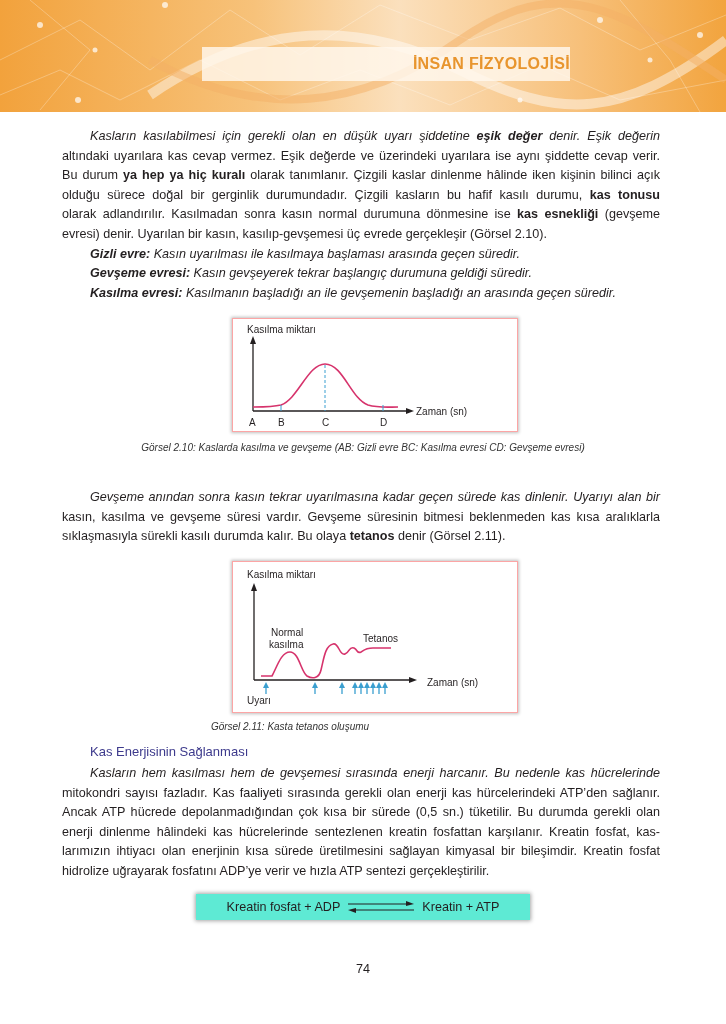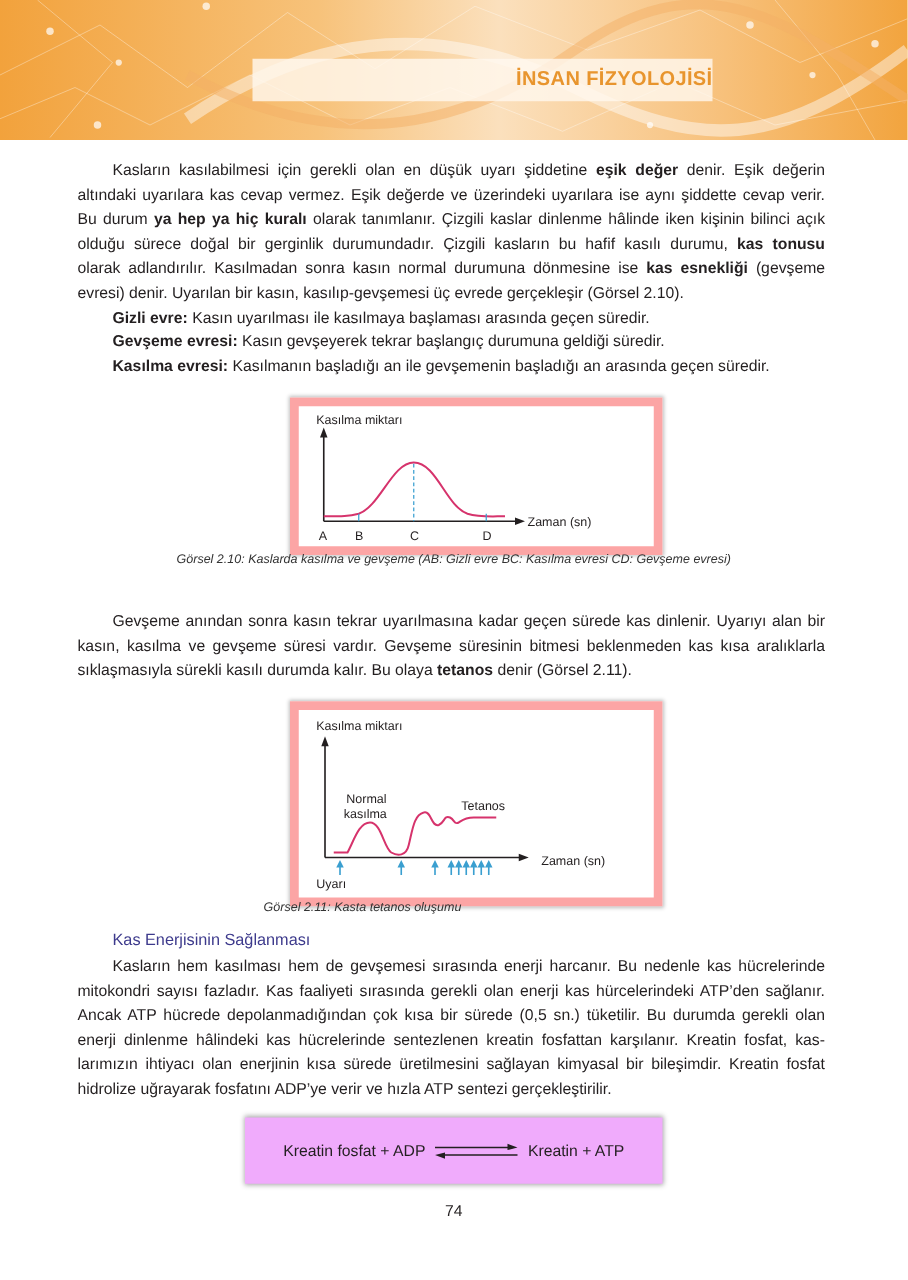--- a/index.html
+++ b/index.html
@@ -22,39 +22,39 @@
   }
   .banner-title {
     font-weight: bold; font-size: 16px; color: #e8952e; letter-spacing: 0.3px;
   }
   .para {
     position: absolute; left: 62px; width: 598px;
     font-size: 12.6px; line-height: 19.6px; text-align: justify;
   }
   .para .line { display: block; white-space: nowrap; }
   .para .line.just { text-align-last: justify; text-align: justify; white-space: normal; }
-  .indent { padding-left: 28px; }
+  .indent { padding-left: 28px; font-style: italic; }
   b { font-weight: bold; }
   .figure {
     position: absolute; background: #fff;
     box-shadow: 0 0 3px 1px rgba(0,0,0,0.25);
-    border: 7px solid #fca5a5;
+    border: 1px solid #fca5a5;
   }
   .caption {
     position: absolute; font-style: italic; font-size: 10px; color: #333;
     text-align: center; white-space: nowrap;
   }
   .axis-label { font-size: 10px; fill: #231f20; font-family: "Liberation Sans", sans-serif; }
   .section-title {
     position: absolute; left: 90px; top: 744px;
     font-weight: normal; font-size: 13px; color: #3d3a8c;
   }
   .equation {
-    position: absolute; left: 196px; top: 894px; width: 334px; height: 53px;
-    background: #f0abfc;
+    position: absolute; left: 196px; top: 894px; width: 334px; height: 26px;
+    background: #5eead4;
     box-shadow: 0 0 4px 1px rgba(0,0,0,0.35);
     display: flex; align-items: center; justify-content: center;
     font-size: 12.6px;
   }
   .equation .arrows { width: 70px; height: 16px; margin: 0 6px; }
   .page-number {
     position: absolute; left: 0; width: 726px; top: 962px; text-align: center; font-size: 12.6px;
   }
 </style>
 </head>

